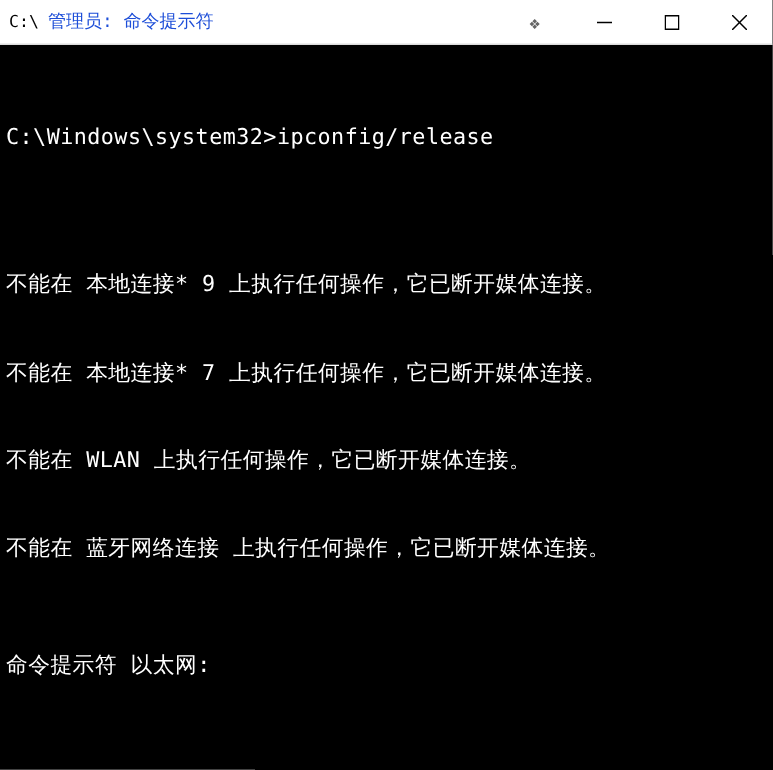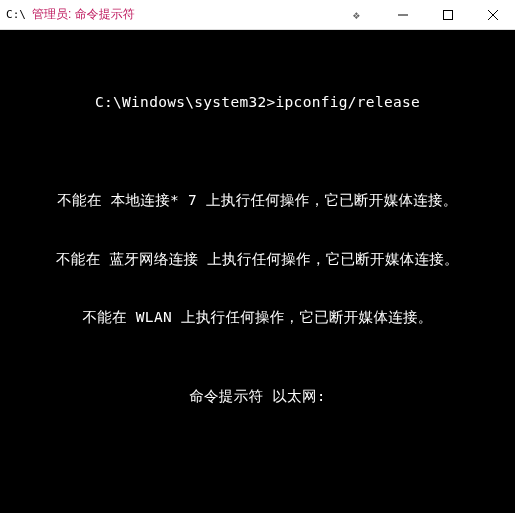--- a/index.html
+++ b/index.html
@@ -36,22 +36,22 @@
       display: inline-flex;
       align-items: center;
       justify-content: center;
       font-size: 11px;
       font-family: monospace;
       color: #000;
     }
     .titlebar-text {
       flex: 1;
       font-size: 12px;
-      color: #be185d;
-      font-family: Liberation Sans, sans-serif;
+      color: #1d4ed8;
+      font-family: Liberation Mono, monospace;
     }
     .titlebar-mid {
       font-size: 12px;
       color: #666;
       margin: 0 20px;
       font-family: monospace;
     }
     .titlebar-buttons {
       display: flex;
       height: 100%;
@@ -70,28 +70,27 @@
       font-size: 14px;
     }
     .titlebar-btn svg {
       width: 10px;
       height: 10px;
     }
     .terminal {
       flex: 1;
       background: #000;
       color: #fff;
-      padding: 24px 4px 4px 4px;
+      padding: 14px 4px 4px 4px;
       font-size: 14.5px;
       line-height: 1.35;
       font-family: "NSimSun", "SimSun", monospace;
       white-space: pre;
       overflow: hidden;
       letter-spacing: 0.3px;
-      text-align: center;
     }
     .line {
       display: block;
     }
     .blank {
       height: 1.35em;
     }
   </style>
 </head>
 <body>
@@ -117,23 +116,24 @@
             <line x1="0" y1="0" x2="10" y2="10" stroke="#000" stroke-width="1"></line>
             <line x1="10" y1="0" x2="0" y2="10" stroke="#000" stroke-width="1"></line>
           </svg>
       </div>
     </div>
   </div>
   <div class="terminal">
     <span class="line"><span>C:\Windows\system32&gt;</span><span>ipconfig/release</span></span>
     <span class="blank"></span>
     <span class="blank"></span>
+    <span class="line">不能在 本地连接* 9 上执行任何操作，它已断开媒体连接。</span>
     <span class="line">不能在 本地连接* 7 上执行任何操作，它已断开媒体连接。</span>
+    <span class="line">不能在 WLAN 上执行任何操作，它已断开媒体连接。</span>
     <span class="line">不能在 蓝牙网络连接 上执行任何操作，它已断开媒体连接。</span>
-    <span class="line">不能在 WLAN 上执行任何操作，它已断开媒体连接。</span>
     <span class="blank"></span>
     <span class="line">命令提示符 以太网:</span>
     <span class="blank"></span>
     
     
     <span class="blank"></span>
     
     <span class="blank"></span>
     
     <span class="blank"></span>

